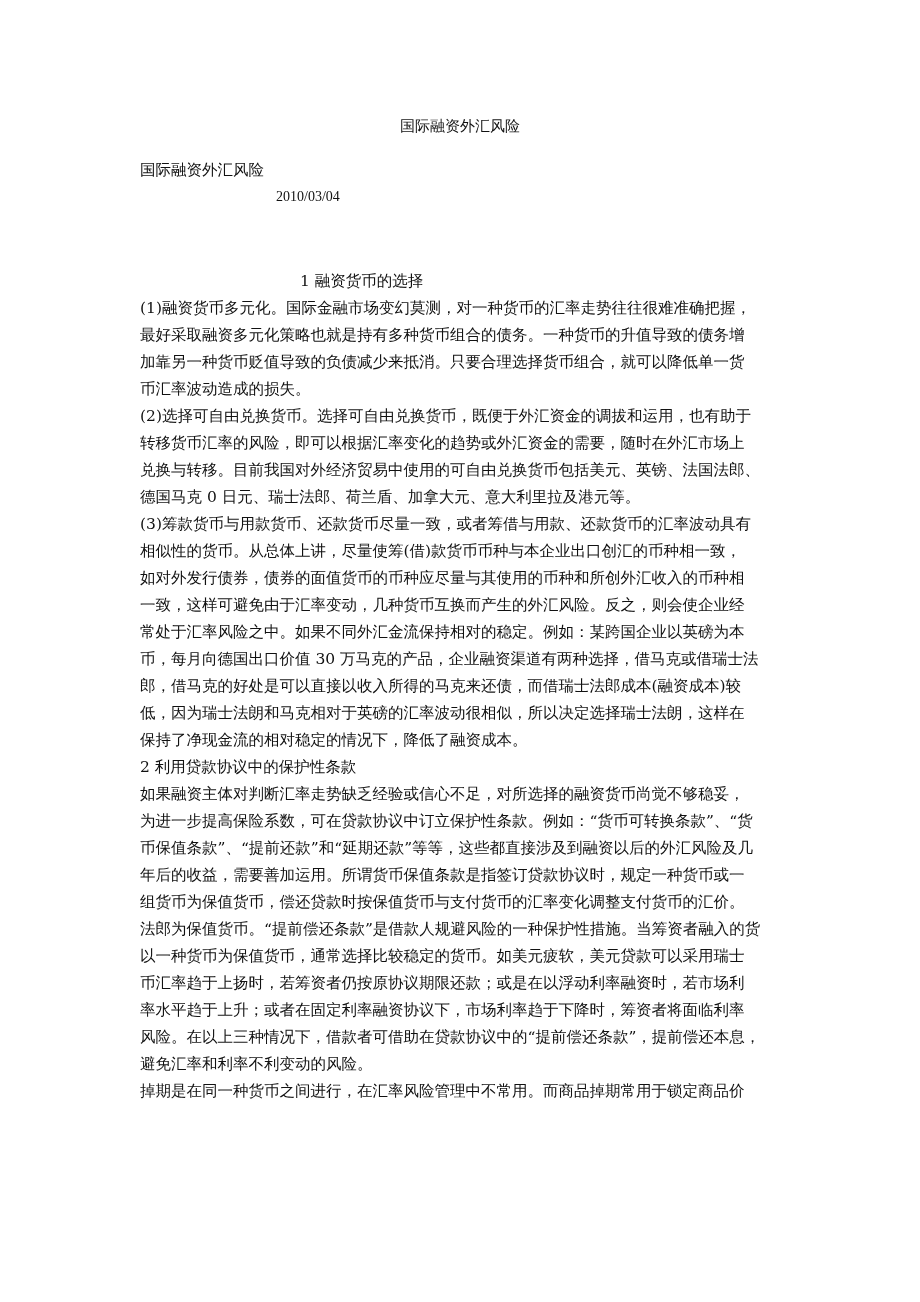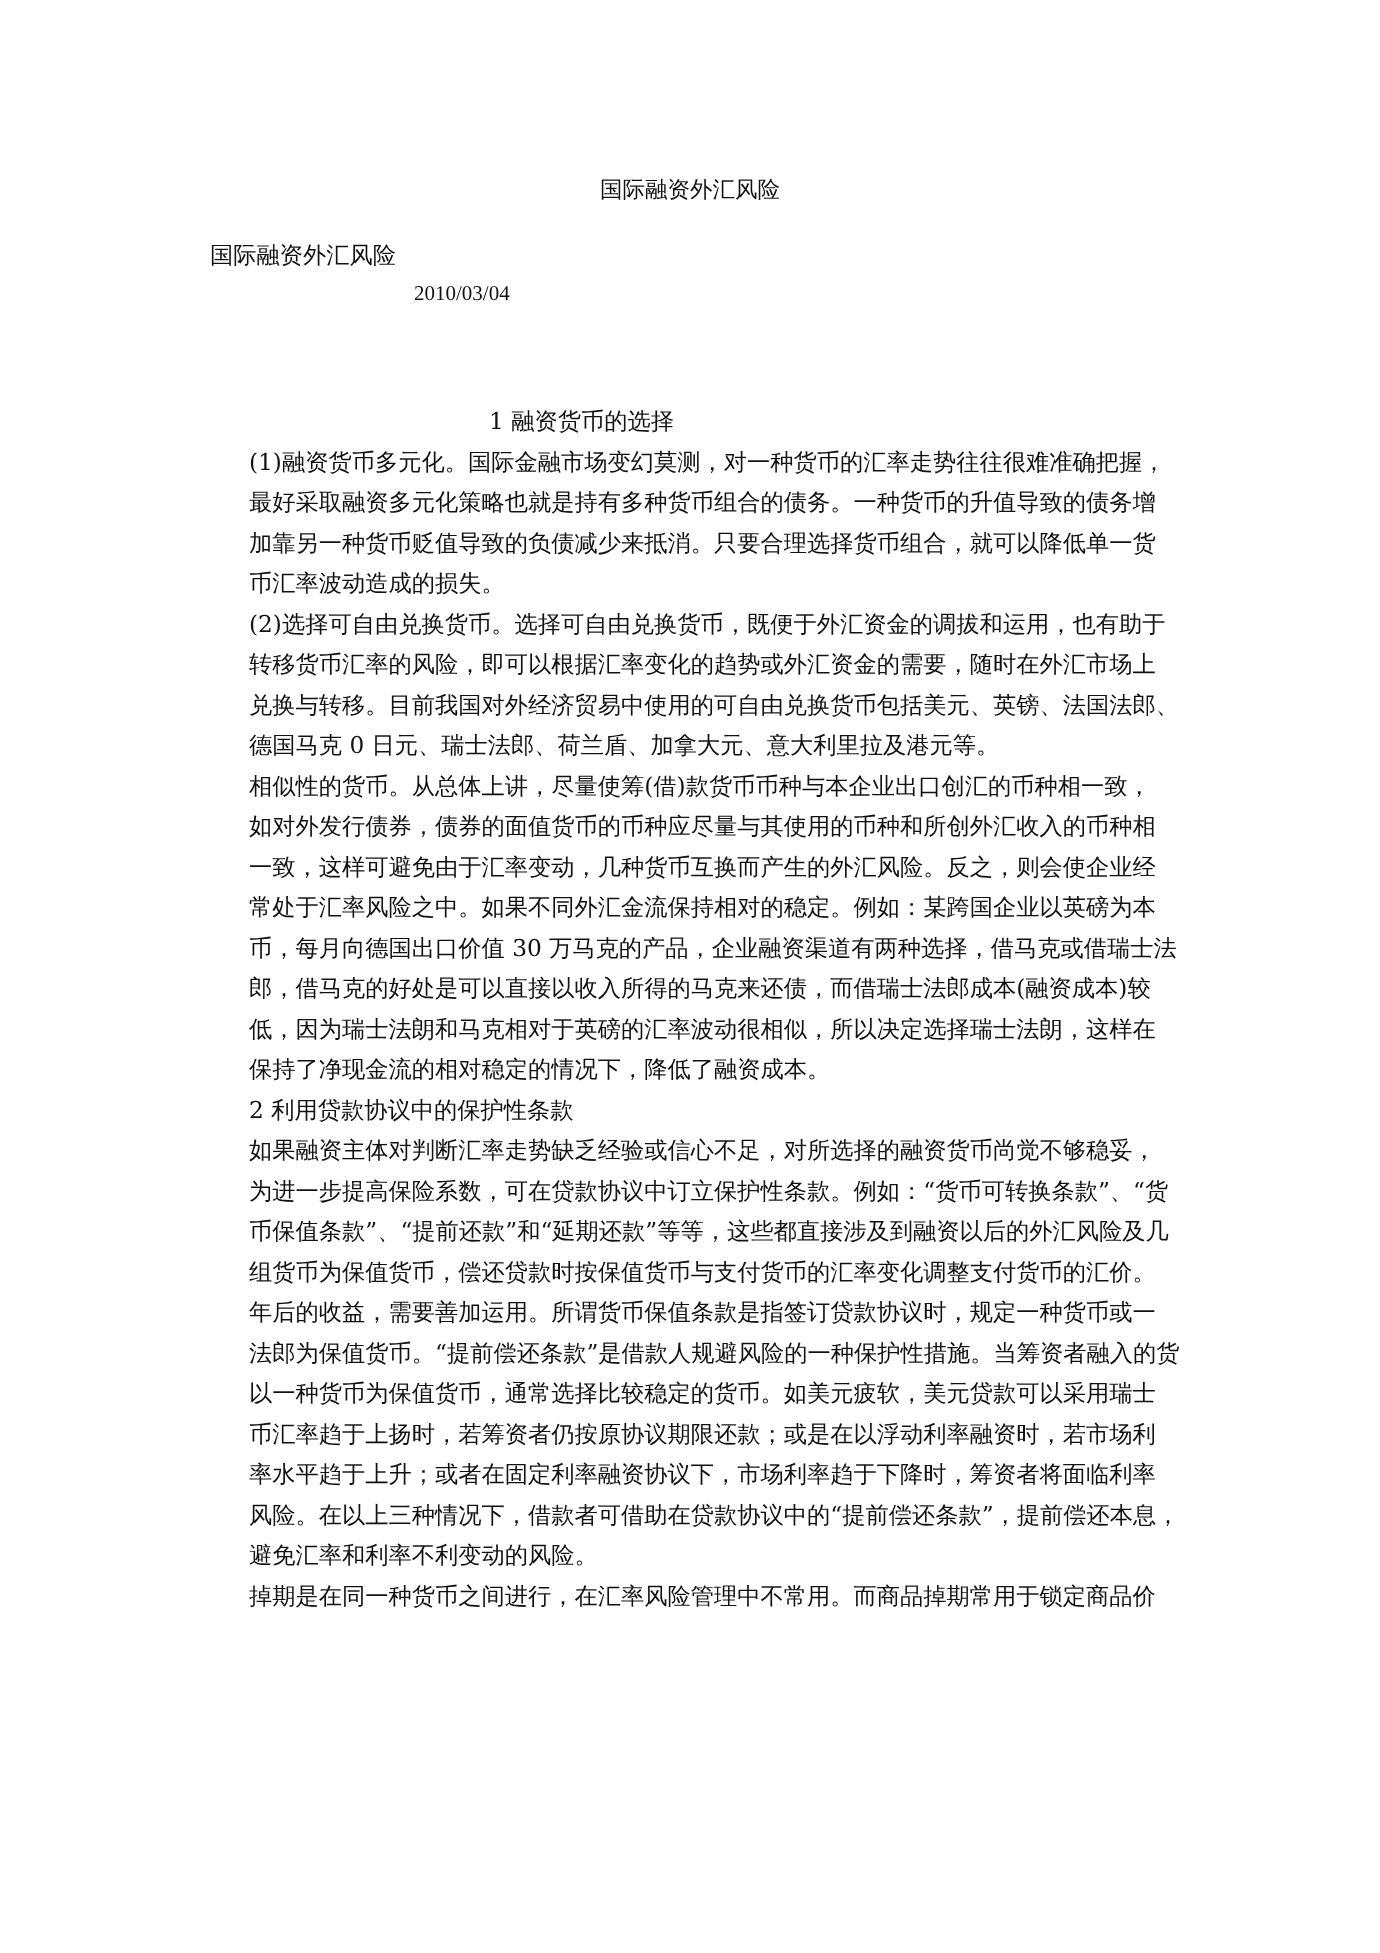--- a/index.html
+++ b/index.html
@@ -2,21 +2,21 @@
 <html><head>
 <meta charset="utf-8">
 <style>
   html, body { margin: 0; padding: 0; background: #ffffff; }
   body { width: 920px; height: 1302px; position: relative; overflow: hidden;
          font-family: "DejaVu Serif", "Liberation Serif", serif; color: #111; }
   .page { position: absolute; left: 0; top: 0; width: 920px; height: 948px; }
   .doc-title { position: absolute; top: 117px; left: 0; width: 920px; text-align: center; font-size: 15px; }
   .subtitle { position: absolute; top: 160px; left: 140px; font-size: 15.5px; }
   .date { position: absolute; top: 189px; left: 276px; font-size: 14px; font-family: Liberation Serif, serif; }
-  .body { position: absolute; top: 268px; left: 140px; width: 660px; font-size: 15.5px; line-height: 27px; margin-left: 26px; }
+  .body { position: absolute; top: 268px; left: 140px; width: 660px; font-size: 15.5px; line-height: 27px; }
   .line { white-space: nowrap; height: 27px; }
   .sec1 { padding-left: 160px; }
 </style>
 </head>
 <body>
 
 <div class="page">
   <div class="doc-title">国际融资外汇风险</div>
   <div class="subtitle">国际融资外汇风险</div>
   <div class="date">2010/03/04</div>
@@ -24,34 +24,35 @@
   <div class="body">
     <div class="line sec1">1 融资货币的选择</div>
     <div class="line">(1)融资货币多元化。国际金融市场变幻莫测，对一种货币的汇率走势往往很难准确把握，</div>
     <div class="line">最好采取融资多元化策略也就是持有多种货币组合的债务。一种货币的升值导致的债务增</div>
     <div class="line">加靠另一种货币贬值导致的负债减少来抵消。只要合理选择货币组合，就可以降低单一货</div>
     <div class="line">币汇率波动造成的损失。</div>
     <div class="line">(2)选择可自由兑换货币。选择可自由兑换货币，既便于外汇资金的调拔和运用，也有助于</div>
     <div class="line">转移货币汇率的风险，即可以根据汇率变化的趋势或外汇资金的需要，随时在外汇市场上</div>
     <div class="line">兑换与转移。目前我国对外经济贸易中使用的可自由兑换货币包括美元、英镑、法国法郎、</div>
     <div class="line">德国马克 0 日元、瑞士法郎、荷兰盾、加拿大元、意大利里拉及港元等。</div>
+    <div class="line">(3)筹款货币与用款货币、还款货币尽量一致，或者筹借与用款、还款货币的汇率波动具有</div>
     <div class="line">相似性的货币。从总体上讲，尽量使筹(借)款货币币种与本企业出口创汇的币种相一致，</div>
     <div class="line">如对外发行债券，债券的面值货币的币种应尽量与其使用的币种和所创外汇收入的币种相</div>
     <div class="line">一致，这样可避免由于汇率变动，几种货币互换而产生的外汇风险。反之，则会使企业经</div>
     <div class="line">常处于汇率风险之中。如果不同外汇金流保持相对的稳定。例如：某跨国企业以英磅为本</div>
     <div class="line">币，每月向德国出口价值 30 万马克的产品，企业融资渠道有两种选择，借马克或借瑞士法</div>
     <div class="line">郎，借马克的好处是可以直接以收入所得的马克来还债，而借瑞士法郎成本(融资成本)较</div>
     <div class="line">低，因为瑞士法朗和马克相对于英磅的汇率波动很相似，所以决定选择瑞士法朗，这样在</div>
     <div class="line">保持了净现金流的相对稳定的情况下，降低了融资成本。</div>
     <div class="line">2 利用贷款协议中的保护性条款</div>
     <div class="line">如果融资主体对判断汇率走势缺乏经验或信心不足，对所选择的融资货币尚觉不够稳妥，</div>
     <div class="line">为进一步提高保险系数，可在贷款协议中订立保护性条款。例如：“货币可转换条款”、“货</div>
     <div class="line">币保值条款”、“提前还款”和“延期还款”等等，这些都直接涉及到融资以后的外汇风险及几</div>
+    <div class="line">年后的收益，需要善加运用。所谓货币保值条款是指签订贷款协议时，规定一种货币或一</div>
     <div class="line">组货币为保值货币，偿还贷款时按保值货币与支付货币的汇率变化调整支付货币的汇价。</div>
-    <div class="line">年后的收益，需要善加运用。所谓货币保值条款是指签订贷款协议时，规定一种货币或一</div>
     <div class="line">法郎为保值货币。“提前偿还条款”是借款人规避风险的一种保护性措施。当筹资者融入的货</div>
     <div class="line">以一种货币为保值货币，通常选择比较稳定的货币。如美元疲软，美元贷款可以采用瑞士</div>
     <div class="line">币汇率趋于上扬时，若筹资者仍按原协议期限还款；或是在以浮动利率融资时，若市场利</div>
     <div class="line">率水平趋于上升；或者在固定利率融资协议下，市场利率趋于下降时，筹资者将面临利率</div>
     <div class="line">风险。在以上三种情况下，借款者可借助在贷款协议中的“提前偿还条款”，提前偿还本息，</div>
     <div class="line">避免汇率和利率不利变动的风险。</div>
     <div class="line">掉期是在同一种货币之间进行，在汇率风险管理中不常用。而商品掉期常用于锁定商品价</div>
   </div>
 </div>
 

